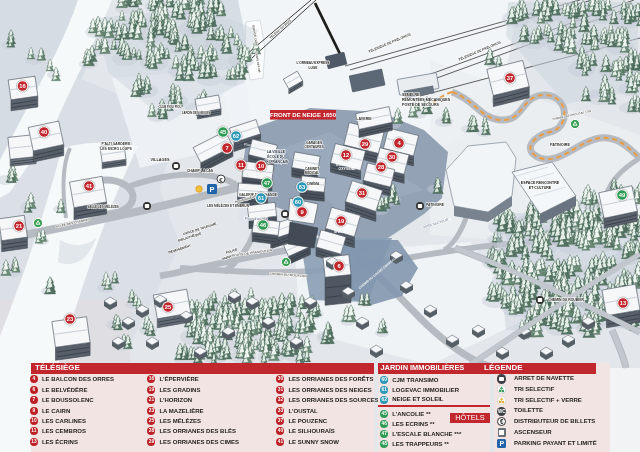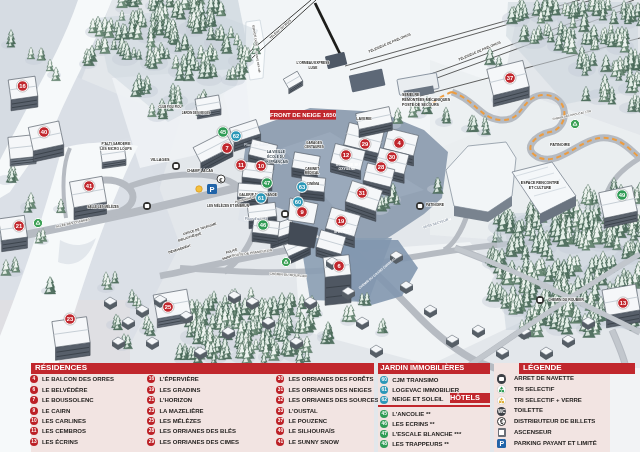--- a/index.html
+++ b/index.html
@@ -1861,21 +1861,21 @@
 <g>
       <circle cx="540" cy="300" r="4" fill="#2e2e2c"></circle>
       <rect x="537.8" y="298" width="4.4" height="4" rx="0.8" fill="#fff"></rect>
     </g>
 <g>
       <circle cx="147" cy="206" r="4" fill="#2e2e2c"></circle>
       <rect x="144.8" y="204" width="4.4" height="4" rx="0.8" fill="#fff"></rect>
     </g>
   </svg>
 <div style="position:absolute;left:31px;top:363px;width:343px;height:89px;background:#f2e4e2;"></div>
-<div style="position:absolute;left:31px;top:363px;width:343px;height:10.5px;background:#c1272d;color:#fff;font-size:8px;font-weight:bold;line-height:10.5px;padding-left:4px;box-sizing:border-box;">RÉSIDENCES</div>
+<div style="position:absolute;left:31px;top:363px;width:343px;height:10.5px;background:#c1272d;color:#fff;font-size:8px;font-weight:bold;line-height:10.5px;padding-left:4px;box-sizing:border-box;">TÉLÉSIÈGE</div>
 <div style="position:absolute;left:29.9px;top:375.4px;width:8px;height:8px;border-radius:50%;background:#bc2026;color:#fff;font-size:4.8px;font-weight:bold;text-align:center;line-height:8.2px;">4</div>
 <div style="position:absolute;left:41.9px;top:376.3px;font-size:6.0px;font-weight:bold;color:#242220;white-space:nowrap;">LE BALCON DES ORRES</div>
 <div style="position:absolute;left:29.9px;top:385.8px;width:8px;height:8px;border-radius:50%;background:#bc2026;color:#fff;font-size:4.8px;font-weight:bold;text-align:center;line-height:8.2px;">6</div>
 <div style="position:absolute;left:41.9px;top:386.7px;font-size:6.0px;font-weight:bold;color:#242220;white-space:nowrap;">LE BELVÉDÈRE</div>
 <div style="position:absolute;left:29.9px;top:396.2px;width:8px;height:8px;border-radius:50%;background:#bc2026;color:#fff;font-size:4.8px;font-weight:bold;text-align:center;line-height:8.2px;">7</div>
 <div style="position:absolute;left:41.9px;top:397.1px;font-size:6.0px;font-weight:bold;color:#242220;white-space:nowrap;">LE BOUSSOLENC</div>
 <div style="position:absolute;left:29.9px;top:406.6px;width:8px;height:8px;border-radius:50%;background:#bc2026;color:#fff;font-size:4.8px;font-weight:bold;text-align:center;line-height:8.2px;">9</div>
 <div style="position:absolute;left:41.9px;top:407.5px;font-size:6.0px;font-weight:bold;color:#242220;white-space:nowrap;">LE CAIRN</div>
 <div style="position:absolute;left:29.9px;top:417.0px;width:8px;height:8px;border-radius:50%;background:#bc2026;color:#fff;font-size:4.8px;font-weight:bold;text-align:center;line-height:8.2px;">10</div>
 <div style="position:absolute;left:41.9px;top:417.9px;font-size:6.0px;font-weight:bold;color:#242220;white-space:nowrap;">LES CARLINES</div>
@@ -1913,31 +1913,31 @@
 <div style="position:absolute;left:288.4px;top:438.7px;font-size:6.0px;font-weight:bold;color:#242220;white-space:nowrap;">LE SUNNY SNOW</div>
 <div style="position:absolute;left:377.5px;top:363px;width:112.5px;height:89px;background:#f2e4e2;"></div>
 <div style="position:absolute;left:377.5px;top:363px;width:112.5px;height:10.5px;background:#c1272d;color:#fff;font-size:7.4px;font-weight:bold;line-height:10.5px;padding-left:3px;box-sizing:border-box;white-space:nowrap;">JARDIN IMMOBILIÈRES</div>
 <div style="position:absolute;left:380.2px;top:376.1px;width:8px;height:8px;border-radius:50%;background:#2b97b7;color:#fff;font-size:4.8px;font-weight:bold;text-align:center;line-height:8.2px;">60</div>
 <div style="position:absolute;left:392.2px;top:377.0px;font-size:6.0px;font-weight:bold;color:#242220;white-space:nowrap;">CJM TRANSIMO</div>
 <div style="position:absolute;left:380.2px;top:385.8px;width:8px;height:8px;border-radius:50%;background:#2b97b7;color:#fff;font-size:4.8px;font-weight:bold;text-align:center;line-height:8.2px;">61</div>
 <div style="position:absolute;left:392.2px;top:386.7px;font-size:6.0px;font-weight:bold;color:#242220;white-space:nowrap;">LOGEVAC IMMOBILIER</div>
 <div style="position:absolute;left:380.2px;top:395.5px;width:8px;height:8px;border-radius:50%;background:#2b97b7;color:#fff;font-size:4.8px;font-weight:bold;text-align:center;line-height:8.2px;">62</div>
 <div style="position:absolute;left:392.2px;top:396.4px;font-size:6.0px;font-weight:bold;color:#242220;white-space:nowrap;">NEIGE ET SOLEIL</div>
 <div style="position:absolute;left:377.5px;top:405.4px;width:112.5px;height:1.4px;background:#c1272d;"></div>
-<div style="position:absolute;left:450px;top:393px;width:40px;height:9.6px;background:#c1272d;color:#fff;font-size:7.4px;font-weight:bold;line-height:9.6px;text-align:left;">HÔTELS</div>
+<div style="position:absolute;left:450px;top:413px;width:40px;height:9.6px;background:#c1272d;color:#fff;font-size:7.4px;font-weight:normal;line-height:9.6px;text-align:center;">HÔTELS</div>
 <div style="position:absolute;left:380.2px;top:410.2px;width:8px;height:8px;border-radius:50%;background:#2f9b55;color:#fff;font-size:4.8px;font-weight:bold;text-align:center;line-height:8.2px;">45</div>
 <div style="position:absolute;left:392.2px;top:411.1px;font-size:6.0px;font-weight:bold;color:#242220;white-space:nowrap;">L'ANCOLIE **</div>
 <div style="position:absolute;left:380.2px;top:420.4px;width:8px;height:8px;border-radius:50%;background:#2f9b55;color:#fff;font-size:4.8px;font-weight:bold;text-align:center;line-height:8.2px;">46</div>
 <div style="position:absolute;left:392.2px;top:421.3px;font-size:6.0px;font-weight:bold;color:#242220;white-space:nowrap;">LES ECRINS **</div>
 <div style="position:absolute;left:380.2px;top:430.2px;width:8px;height:8px;border-radius:50%;background:#2f9b55;color:#fff;font-size:4.8px;font-weight:bold;text-align:center;line-height:8.2px;">47</div>
 <div style="position:absolute;left:392.2px;top:431.1px;font-size:6.0px;font-weight:bold;color:#242220;white-space:nowrap;">L'ESCALE BLANCHE ***</div>
 <div style="position:absolute;left:380.2px;top:440.4px;width:8px;height:8px;border-radius:50%;background:#2f9b55;color:#fff;font-size:4.8px;font-weight:bold;text-align:center;line-height:8.2px;">48</div>
 <div style="position:absolute;left:392.2px;top:441.3px;font-size:6.0px;font-weight:bold;color:#242220;white-space:nowrap;">LES TRAPPEURS **</div>
 <div style="position:absolute;left:493.5px;top:363px;width:116px;height:89px;background:#f2e4e2;"></div>
-<div style="position:absolute;left:519px;top:363px;width:116px;height:10.5px;background:#c1272d;color:#fff;font-size:8px;font-weight:bold;line-height:10.5px;padding-left:4px;box-sizing:border-box;">LÉGENDE</div>
+<div style="position:absolute;left:480px;top:363px;width:116px;height:10.5px;background:#c1272d;color:#fff;font-size:8px;font-weight:bold;line-height:10.5px;padding-left:4px;box-sizing:border-box;">LÉGENDE</div>
 <div style="position:absolute;left:497.2px;top:374.4px;width:9.2px;height:9.2px;border-radius:50%;background:#3c4046;"></div>
 <div style="position:absolute;left:499.2px;top:376.6px;width:5.2px;height:4.6px;border-radius:1px;background:#fff;"></div>
 <div style="position:absolute;left:514px;top:375.3px;font-size:6.0px;font-weight:bold;color:#242220;white-space:nowrap;">ARRET DE NAVETTE</div>
 <svg style="position:absolute;left:497.2px;top:385.09999999999997px" width="9.2" height="9.2" viewBox="0 0 10 10">
     <circle cx="5" cy="5" r="4.6" fill="#fff" stroke="#aaa" stroke-width="0.4"></circle>
     <path d="M5,1.6 L7,4.4 L5.6,4.2 L5.6,5 L4.4,5 L4.4,4.2 L3,4.4 Z" fill="#2f9b55"></path>
     <path d="M2.2,7.8 L2.4,4.4 L3.4,5.4 L4.2,4.8 L5,5.8 L4.2,6.4 L5,7.4 Z" fill="#2f9b55"></path>
     <path d="M7.8,7.8 L4.6,8 L5.4,6.8 L4.8,6.2 L5.8,5.2 L6.4,5.8 L7.4,5 Z" fill="#2f9b55"></path>
   </svg>
 <div style="position:absolute;left:514px;top:386.0px;font-size:6.0px;font-weight:bold;color:#242220;white-space:nowrap;">TRI SELECTIF</div>

